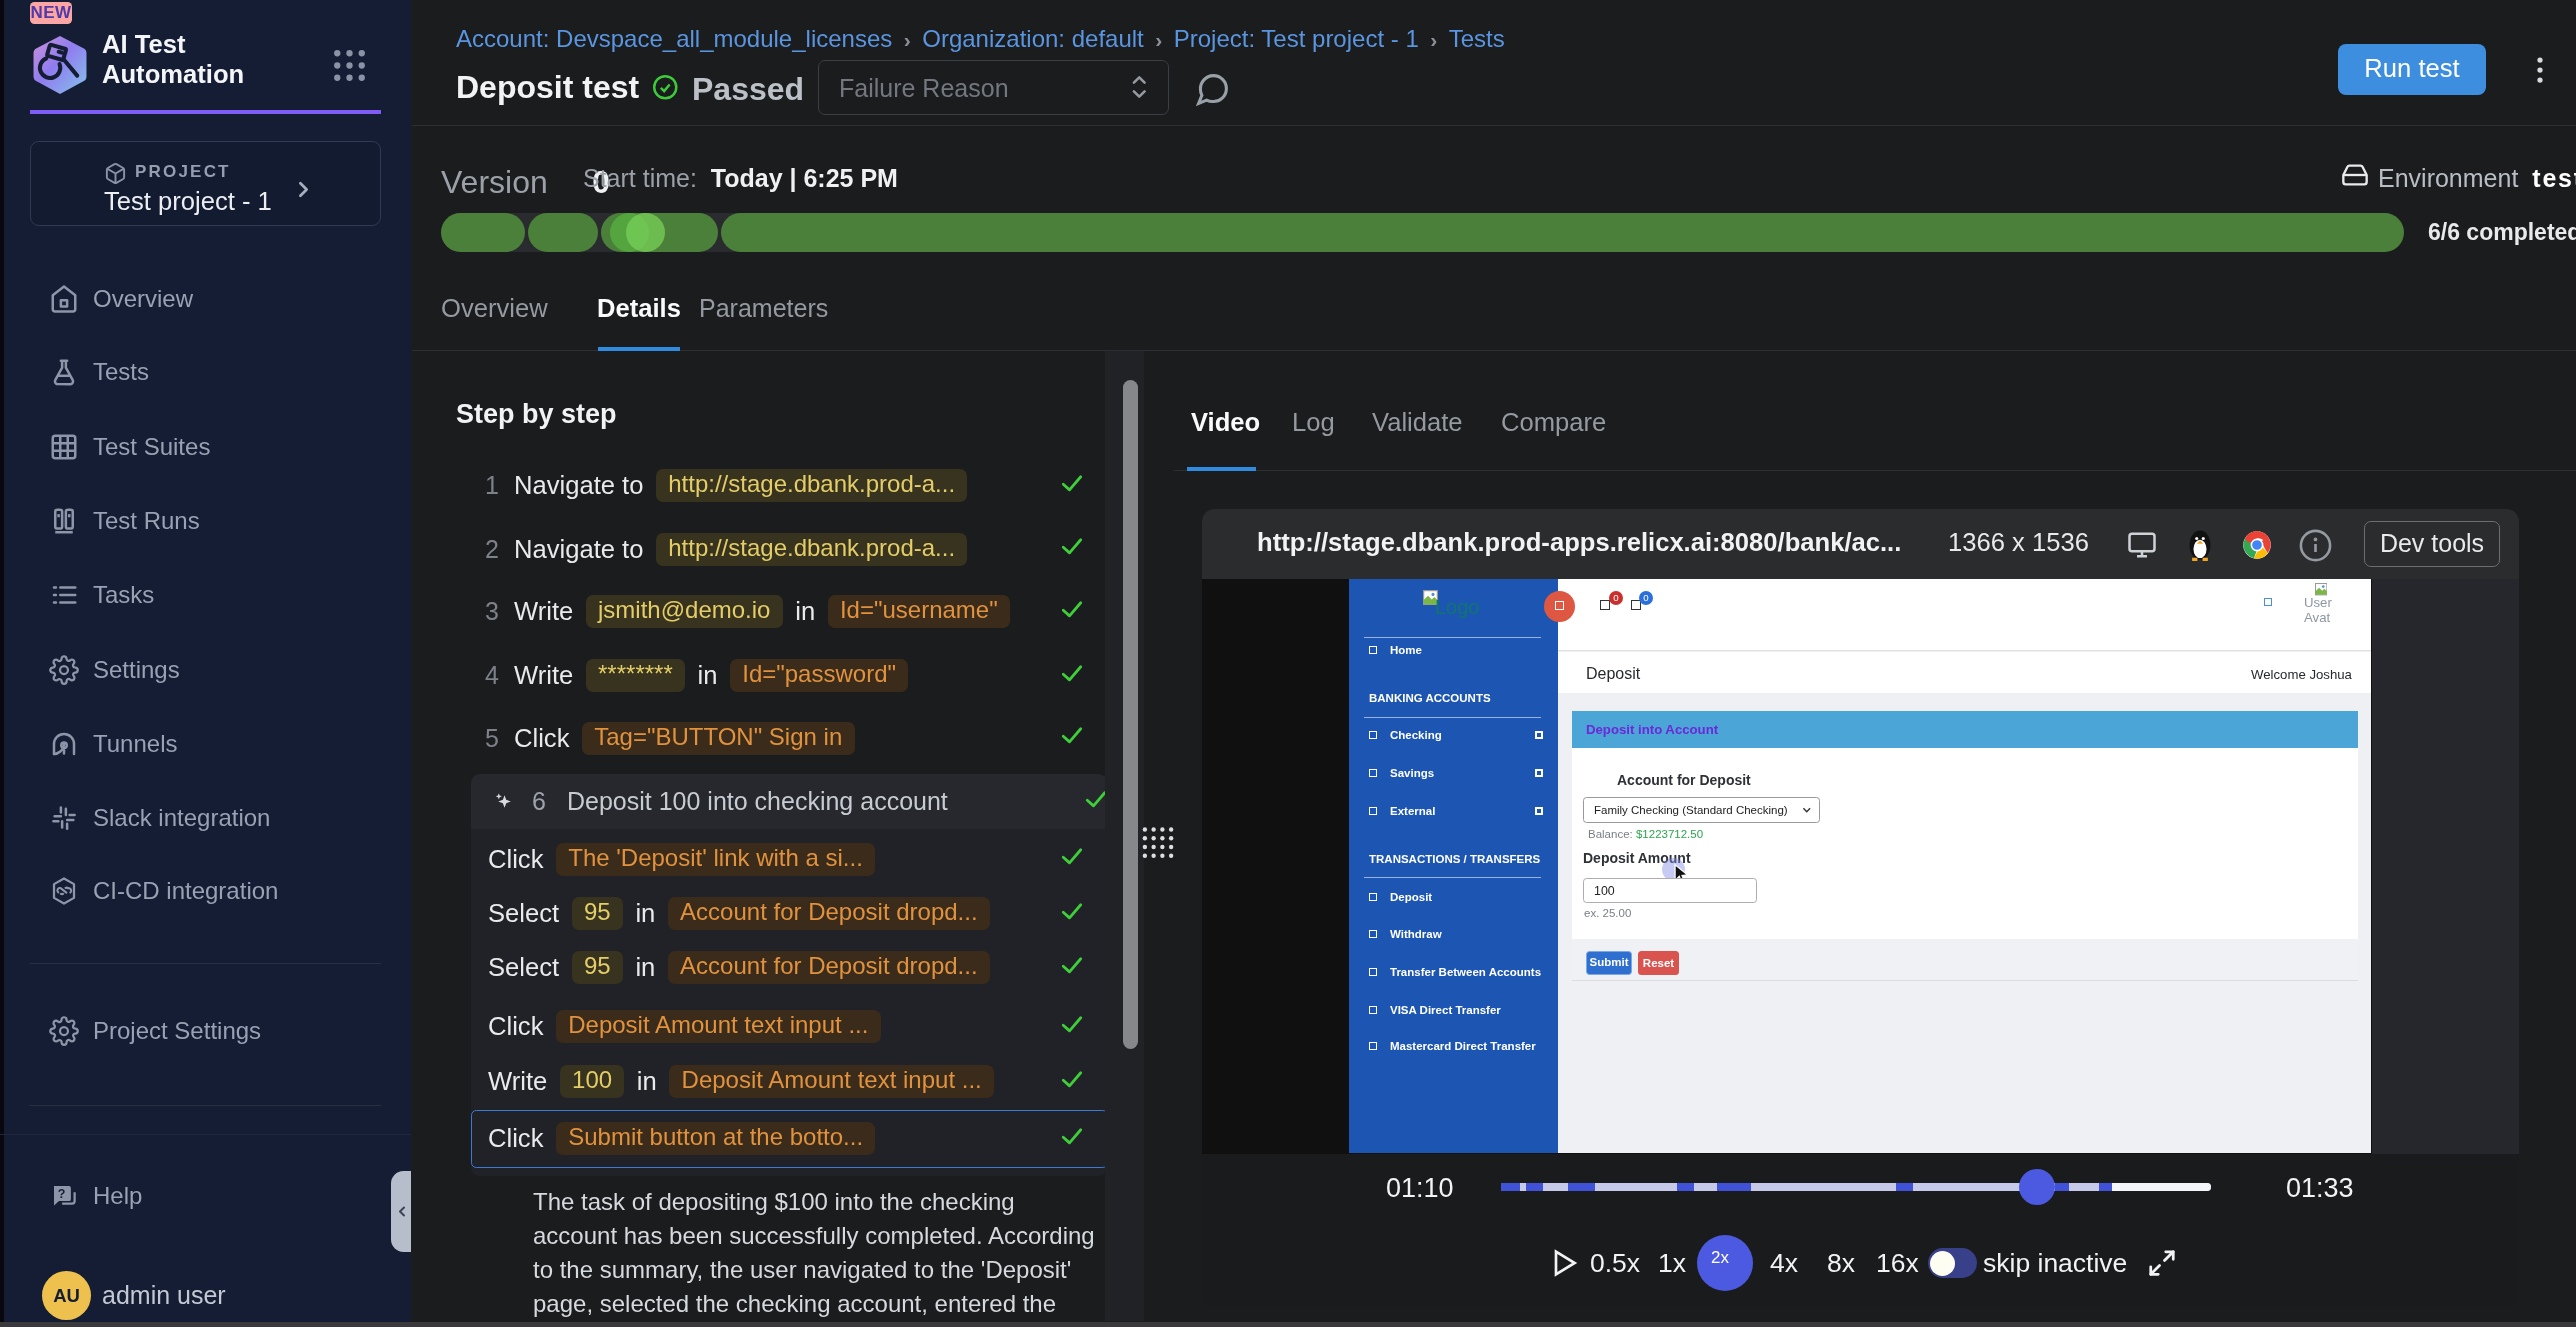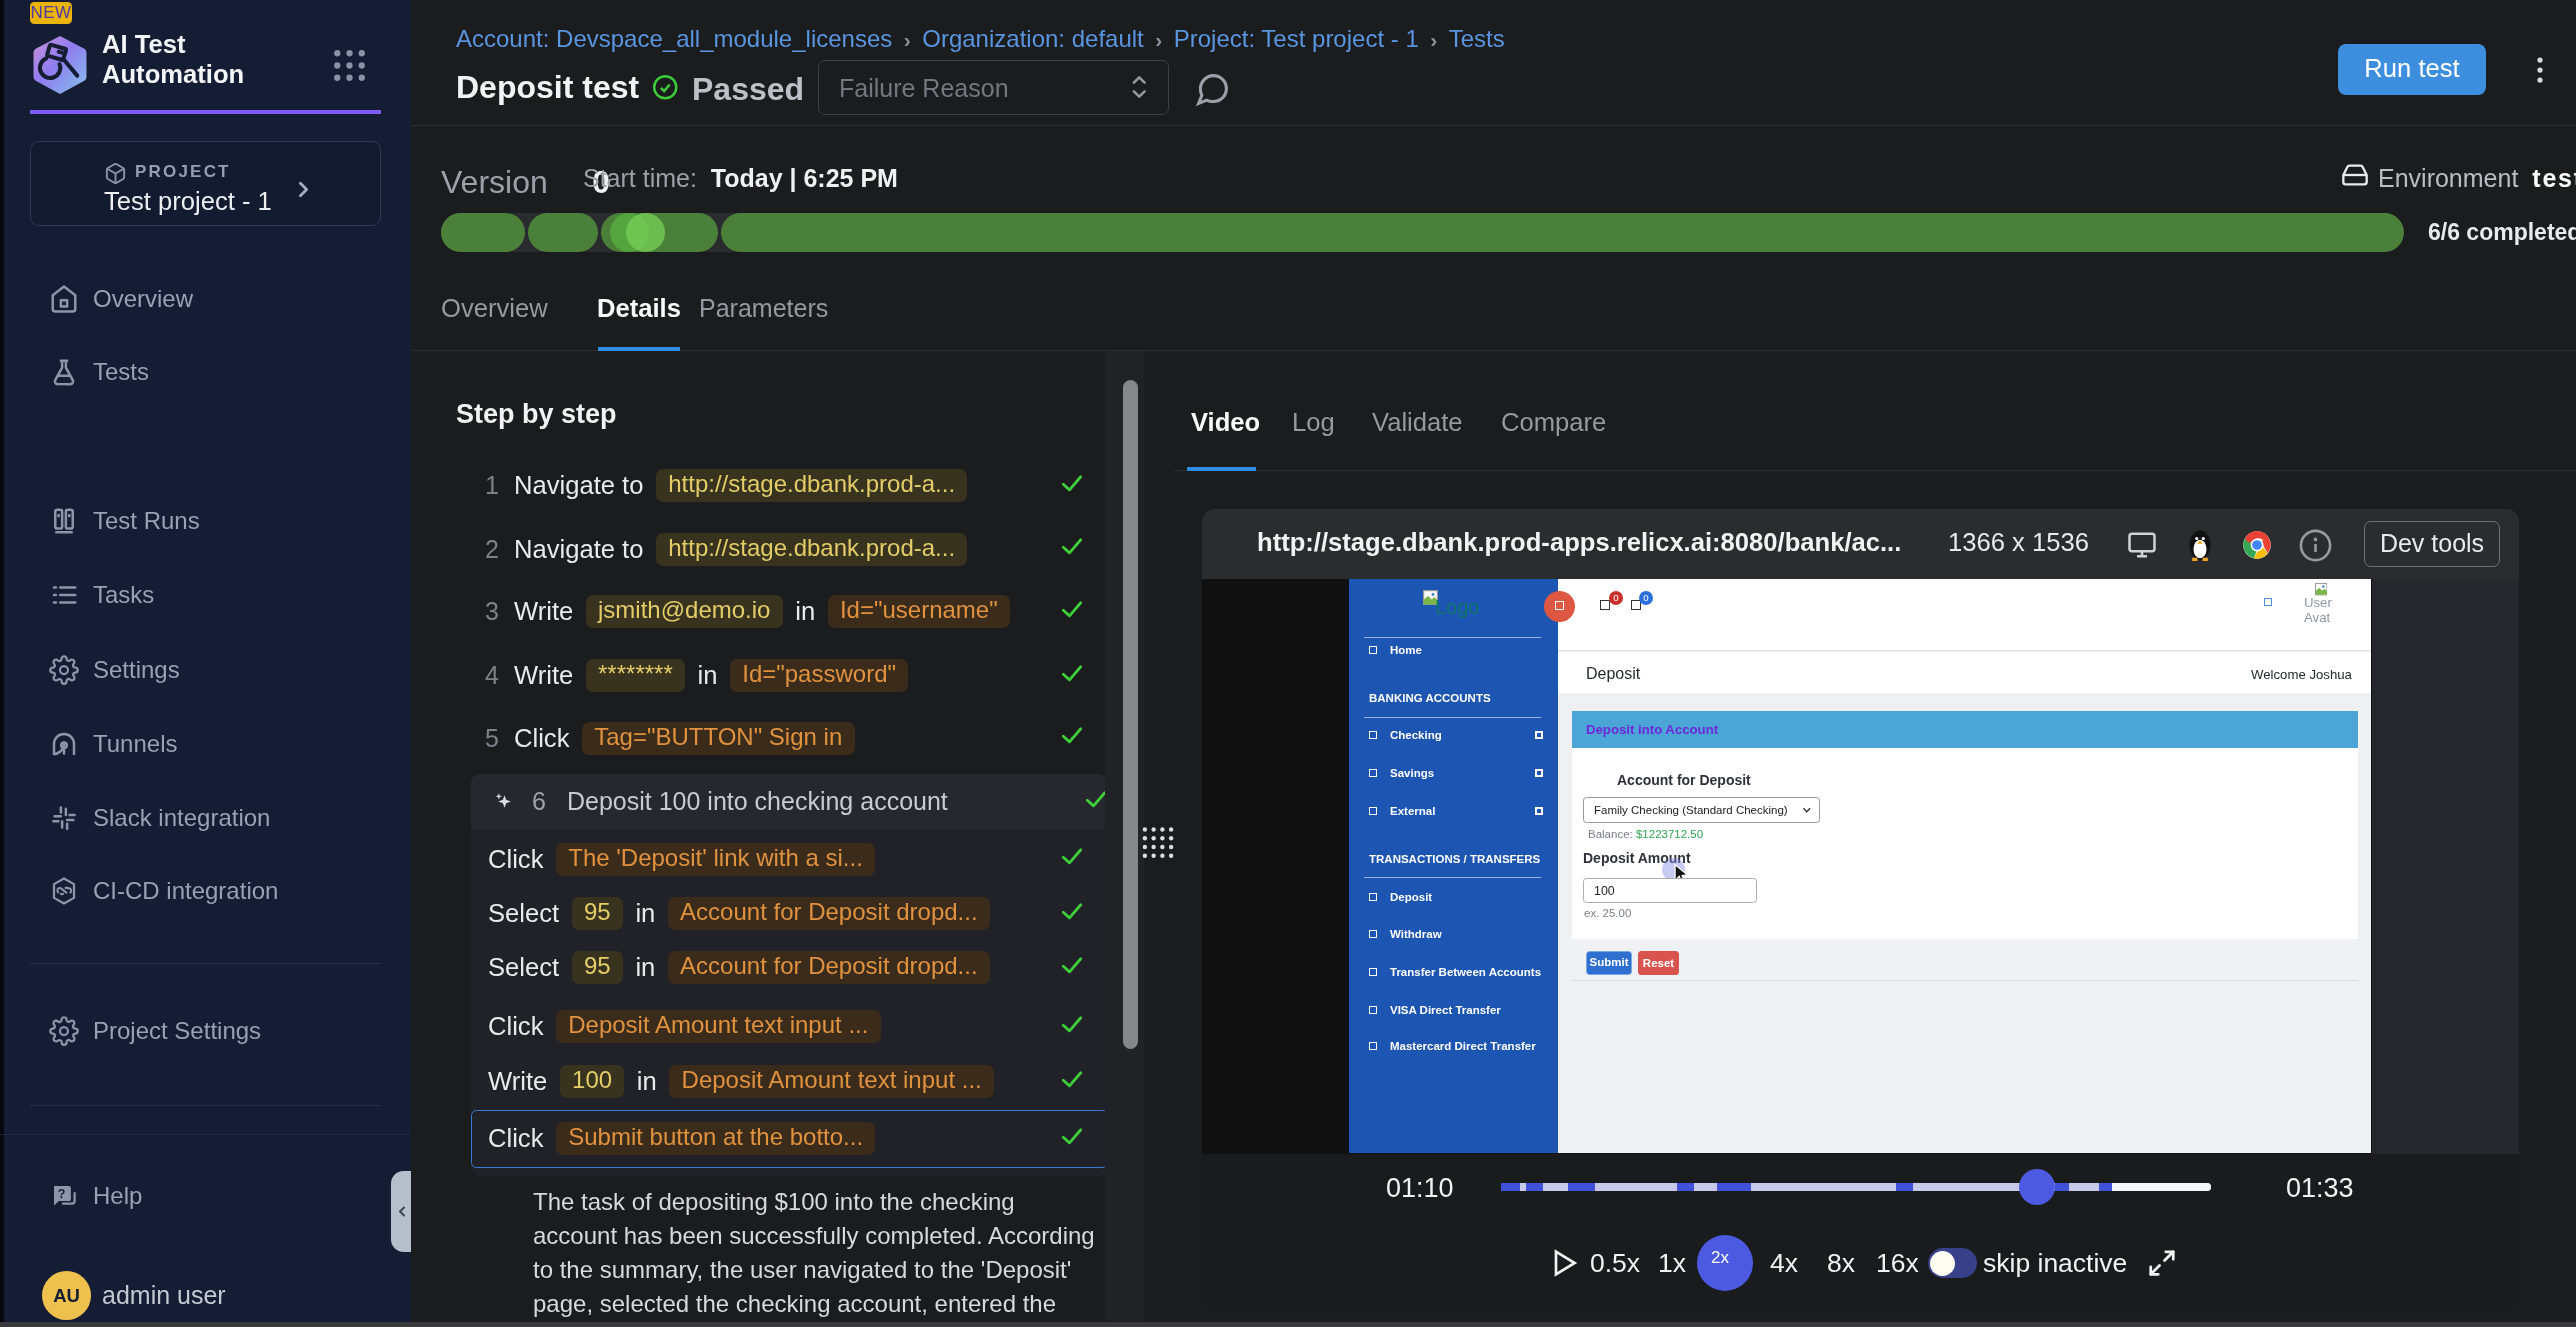--- a/index.html
+++ b/index.html
@@ -2,21 +2,21 @@
 <html style="font-size:14px"><head>
 <meta charset="utf-8">
 <style>
   * { margin:0; padding:0; box-sizing:border-box; }
   html,body { width:2576px; height:1328px; background:#1b1c1e; font-family:"Liberation Sans", sans-serif; overflow:hidden; }
   .abs { position:absolute; }
   #root { position:relative; width:2576px; height:1328px; overflow:hidden; }
   
   #sidebar { left:0; top:0; width:411px; height:1322px; background:#141d33; }
   #leftstrip { left:0; top:0; width:4.4px; height:1322px; background:#07070d; }
-  .newbadge { left:30px; top:1.8px; width:42px; height:22px; background:#eab308; color:#4f3aa8; font-size:17px; font-weight:normal; border-radius:4.4px; text-align:center; line-height:22px; letter-spacing:0.4px; }
+  .newbadge { left:30px; top:1.8px; width:42px; height:22px; background:#fca5a5; color:#4f3aa8; font-size:17px; font-weight:bold; border-radius:4.4px; text-align:center; line-height:22px; letter-spacing:0.4px; }
   .navitem { left:0; width:411px; height:39px; }
   .navitem .lbl { position:absolute; left:93px; top:50%; transform:translateY(-50%); color:#99a1b3; font-size:24px; }
   .navitem svg { position:absolute; left:49px; top:50%; transform:translateY(-50%); }
   .sdivider { left:30px; width:351px; height:0.9px; background:#2a3043; }
   .crumb { color:#5a95e0; font-size:24px; }
   .crumbsep { color:#8b909a; font-size:21px; font-weight:bold; padding:0 11.5px; }
   .crumblast { color:#5a95e0; font-size:24px; }
   .hdivider { background:#2c2e32; height:0.9px; }
   
   .pill { display:inline-block; border-radius:7px; padding:0.9px 12.4px 3.5px; font-size:24px; white-space:nowrap; }
@@ -95,20 +95,30 @@
         <rect x="9.5" y="13" width="5" height="5"></rect>
       </svg>
     <span class="lbl">Overview</span>
   </div>
   <div class="abs navitem" style="top:352px;">
     <svg width="30" height="30" viewBox="0 0 24 24" fill="none" stroke="#8d95a8" stroke-width="2" stroke-linecap="round" stroke-linejoin="round">
         <path d="M9.5 3h5 M10.5 3v5.5 L5 18.5 a2.2 2.2 0 0 0 2 3.2 h10 a2.2 2.2 0 0 0 2-3.2 L13.5 8.5 V3 M7.5 15 h9"></path>
       </svg>
     <span class="lbl">Tests</span>
   </div>
+  <div class="abs navitem" style="top:427px;">
+    <svg width="30" height="30" viewBox="0 0 24 24" fill="none" stroke="#8d95a8" stroke-width="2">
+        <rect x="3" y="3" width="18" height="18" rx="2"></rect>
+        <line x1="3" y1="9" x2="21" y2="9"></line>
+        <line x1="3" y1="15" x2="21" y2="15"></line>
+        <line x1="9" y1="3" x2="9" y2="21"></line>
+        <line x1="15" y1="3" x2="15" y2="21"></line>
+      </svg>
+    <span class="lbl">Test Suites</span>
+  </div>
   <div class="abs navitem" style="top:501px;">
     <svg width="30" height="30" viewBox="0 0 24 24" fill="none" stroke="#8d95a8" stroke-width="2">
         <rect x="5" y="3" width="5.5" height="15" rx="1.5"></rect>
         <rect x="13.5" y="3" width="5.5" height="15" rx="1.5"></rect>
         <line x1="7.7" y1="6.5" x2="7.7" y2="9"></line>
         <line x1="16.2" y1="6.5" x2="16.2" y2="9"></line>
         <line x1="5" y1="21" x2="19" y2="21"></line>
       </svg>
     <span class="lbl">Test Runs</span>
   </div>

